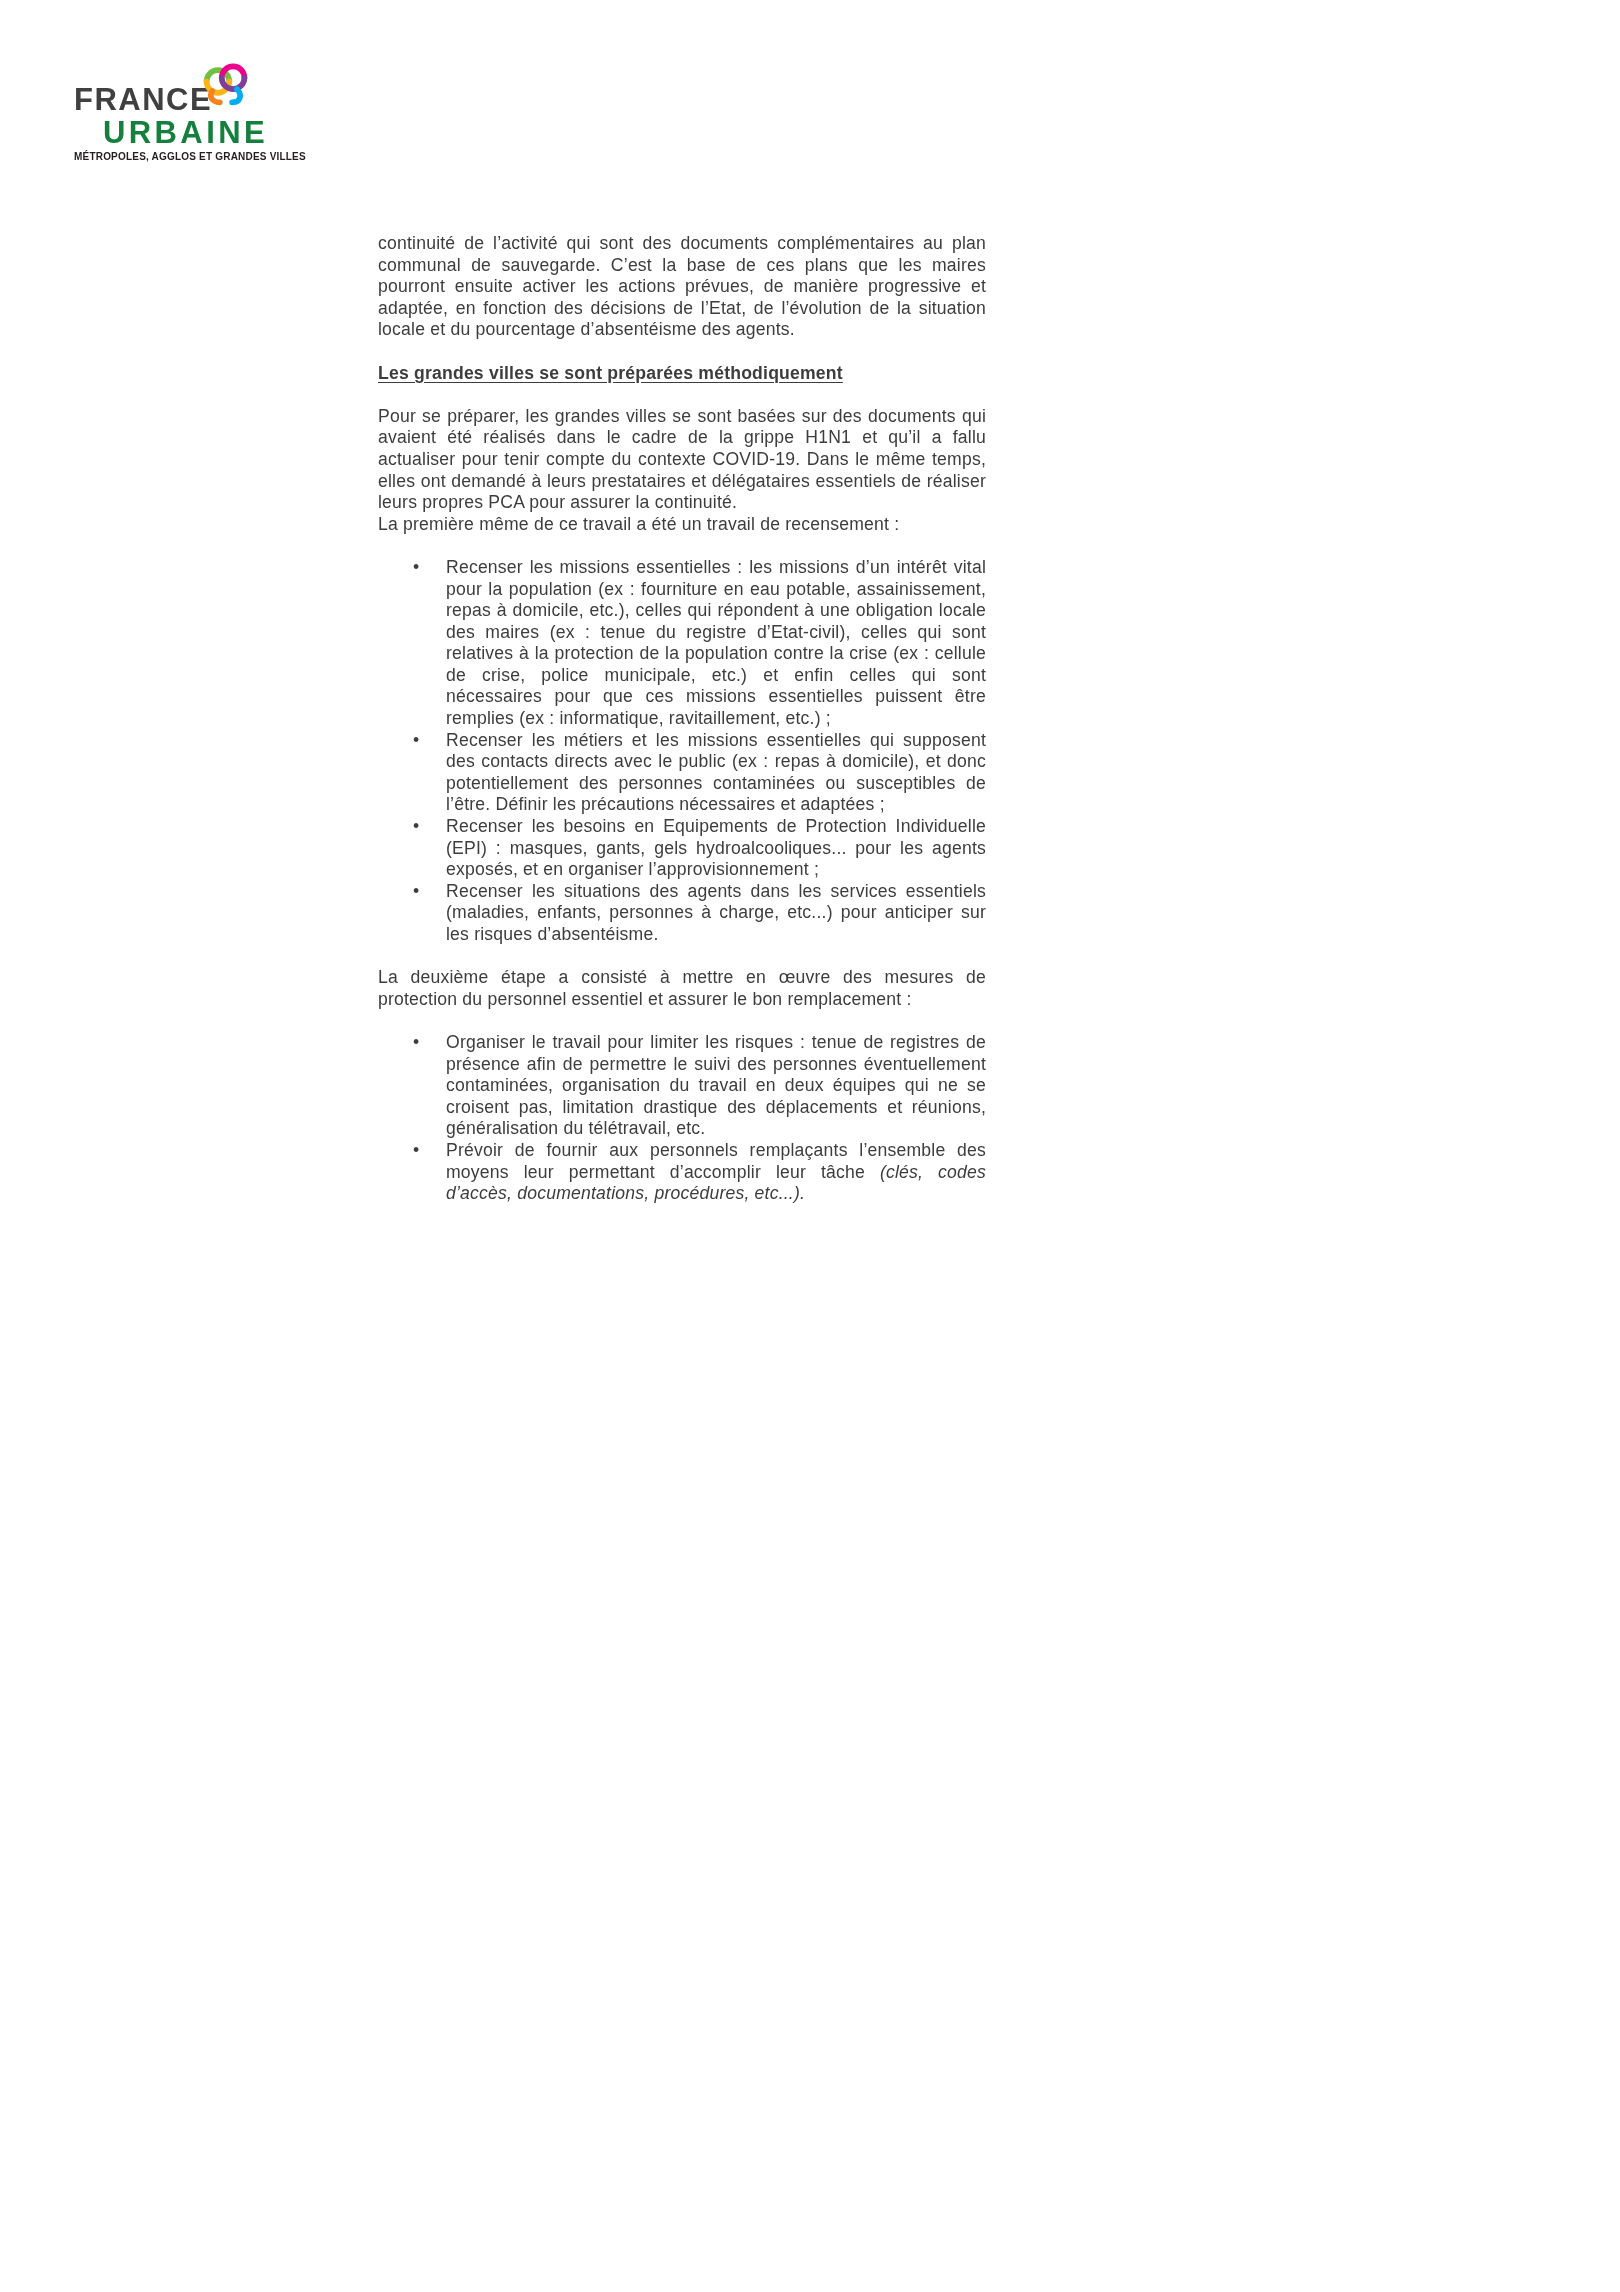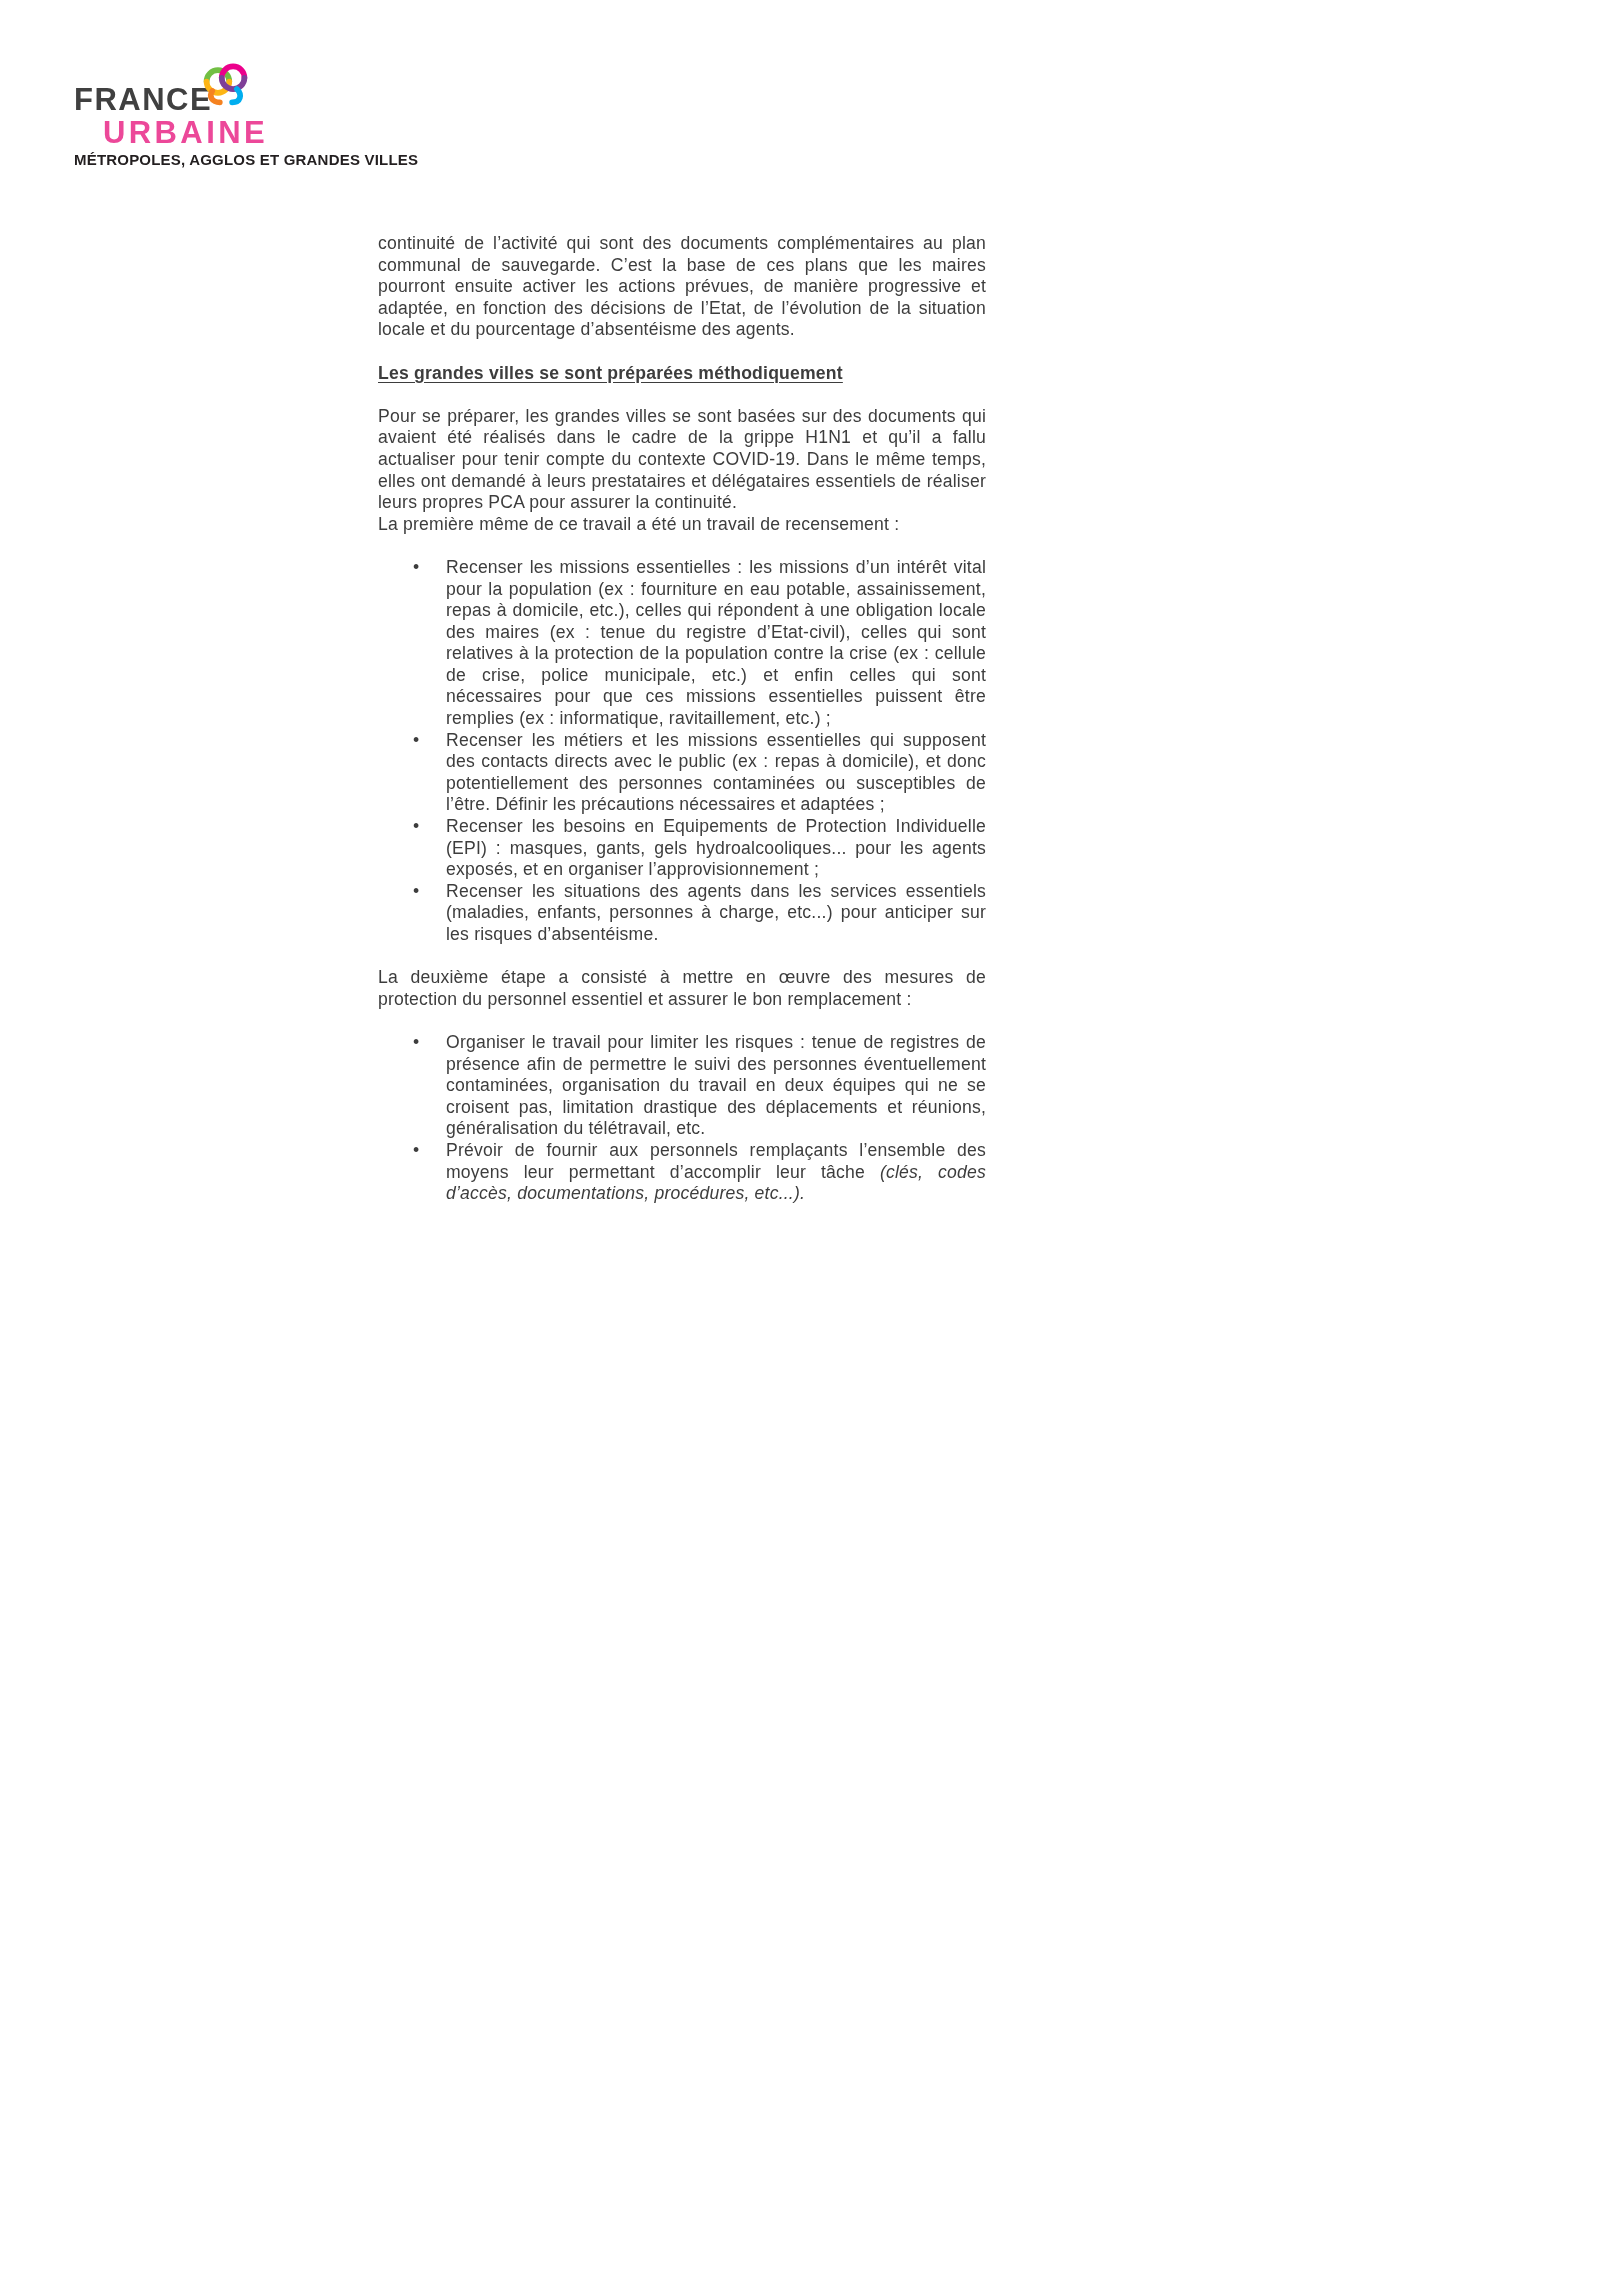--- a/index.html
+++ b/index.html
@@ -19,25 +19,25 @@
   .logo { position: absolute; left: 74px; top: 55px; width: 216px; height: 118px; }
   .logo-line1 {
     position: absolute; left: 0; top: 29px;
     font-size: 31px; font-weight: 700; letter-spacing: 1.5px;
     color: #404040; line-height: 1; white-space: nowrap;
   }
   .logo-icon { position: absolute; left: 125px; top: 0; }
   .logo-line2 {
     position: absolute; left: 29px; top: 62px;
     font-size: 31px; font-weight: 700; letter-spacing: 3.4px;
-    color: #ec4899; line-height: 1; white-space: nowrap;
+    color: #15803d; line-height: 1; white-space: nowrap;
   }
   .logo-tagline {
     position: absolute; left: 0; top: 96px;
-    font-size: 15px; font-weight: 700; letter-spacing: 0.2px;
+    font-size: 10px; font-weight: 700; letter-spacing: 0.2px;
     color: #231f20; white-space: nowrap;
   }
 
   
   .content {
     position: absolute; left: 378px; top: 233px; width: 608px;
     font-size: 17.6px; line-height: 21.6px; letter-spacing: 0.2px;
     text-align: justify;
   }
   .content p { margin: 0 0 21.6px; }

